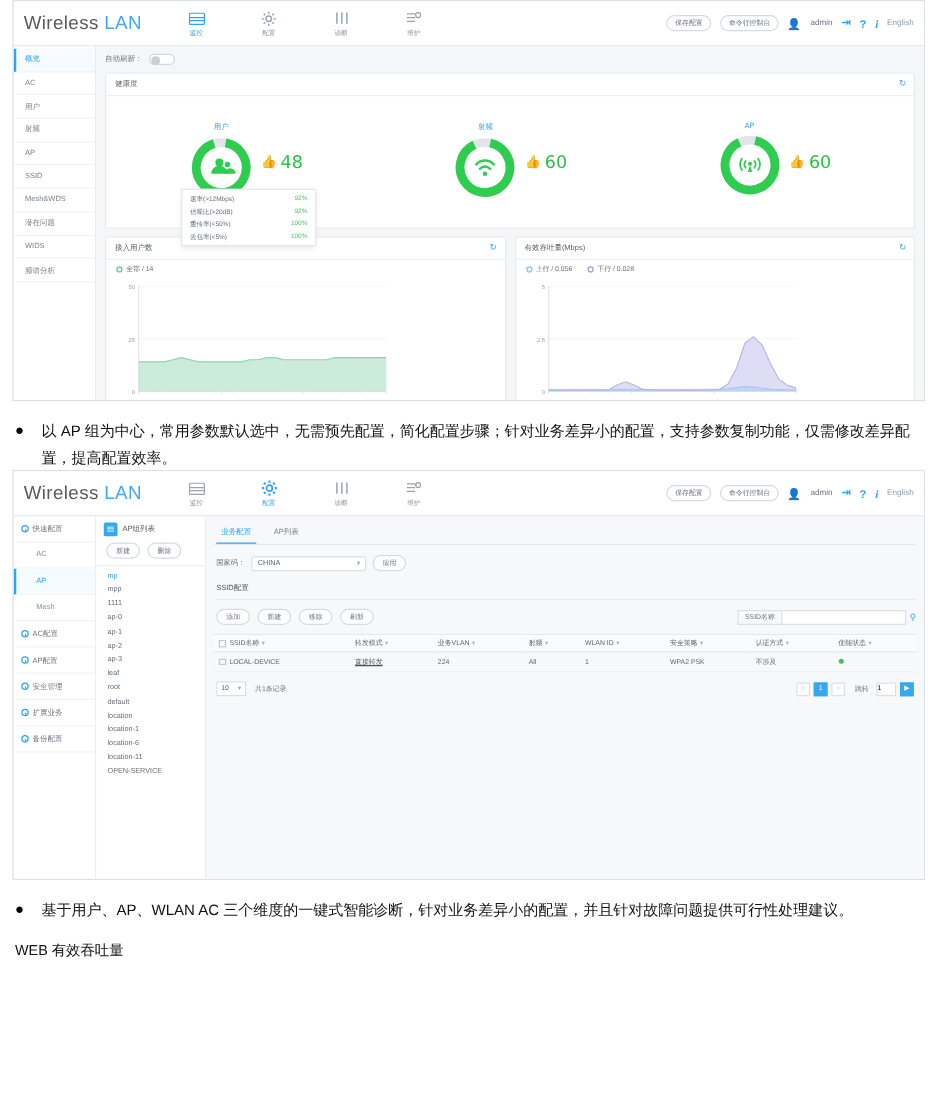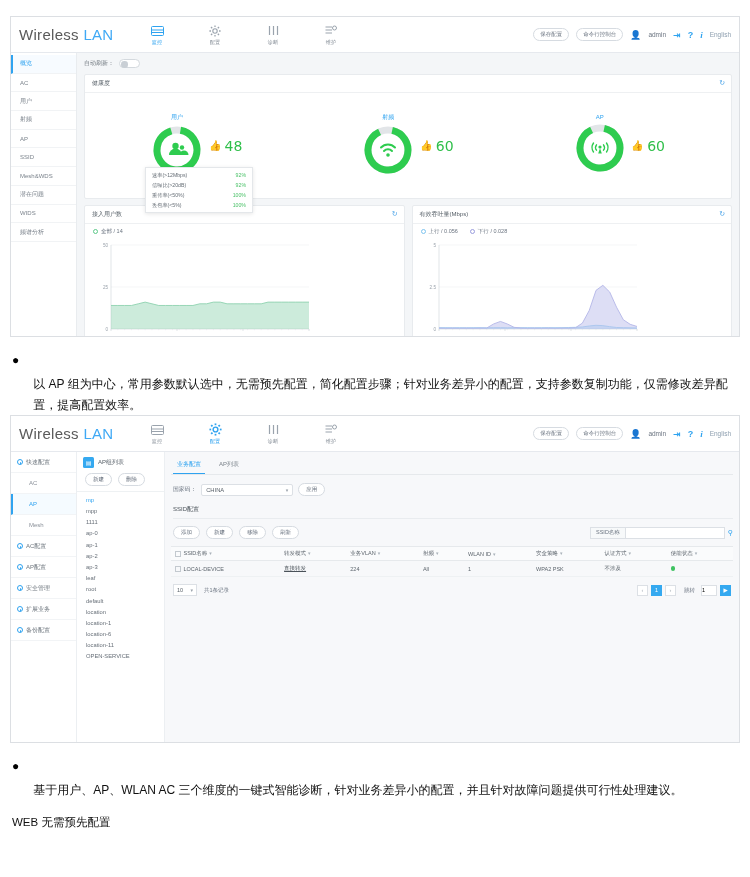--- a/index.html
+++ b/index.html
@@ -4,21 +4,21 @@
 <style>
   * { box-sizing: border-box; margin: 0; padding: 0; }
   body {
     width: 750px; height: 877px;
     background: #ffffff;
     font-family: "Liberation Sans", "DejaVu Sans", sans-serif;
     font-size: 12px;
     color: #333;
     overflow: hidden;
   }
-  .page { position: relative; width: 750px; height: 877px; padding: 16px 10px; }
+  .page { position: relative; width: 750px; height: 877px; padding: 0 10px; }
 
   
   .shot {
     border: 1px solid #dcdfe3;
     background: #fff;
     overflow: hidden;
   }
   .shot-header {
     height: 36px;
     background: #ffffff;
@@ -112,21 +112,21 @@
   .dot-o.blue { border-color: #7fc4ef; }
   .dot-o.purple { border-color: #9b9ede; }
 
   .plot { position: relative; height: 112px; padding: 4px 6px 0 6px; }
   .plot svg { display: block; }
 
   
   .h-blue { color: #5b8fd0; font-size: 12.5px; margin: 14px 0 0 2px; font-weight: 400; }
   .bullet-row { display: flex; margin: 14px 0 0 2px; gap: 14px; }
   .bullet-dot { font-size: 12px; line-height: 1.5; color: #000; }
-  .bullet-text { font-size: 12px; line-height: 1.72; color: #111; flex: 1; margin-top: 23px; }
+  .bullet-text { font-size: 12px; line-height: 1.72; color: #111; flex: 1; }
   .cap { font-size: 11.5px; color: #111; margin: 14px 0 8px 2px; }
 
   
   .shot2-body { display: flex; height: 290px; background: #f7f8fa; }
   .side2 { width: 66px; background: #fff; border-right: 1px solid #eceff2; flex: none; }
   .side2-item {
     height: 21px; display: flex; align-items: center; gap: 3px;
     padding-left: 6px; font-size: 6px; color: #6f777f;
     border-bottom: 1px solid #f2f4f6;
   }
@@ -788,15 +788,15 @@
         </div>
 
       </div>
     </div>
   </div>
 
   <div class="bullet-row">
     <span class="bullet-dot">●</span>
     <span class="bullet-text">基于用户、AP、WLAN AC 三个维度的一键式智能诊断，针对业务差异小的配置，并且针对故障问题提供可行性处理建议。</span>
   </div>
-  <div class="cap">WEB 无需预先配置</div>
+  <div class="cap">WEB 有效吞吐量</div>
 
 </div>
 
 </body></html>

